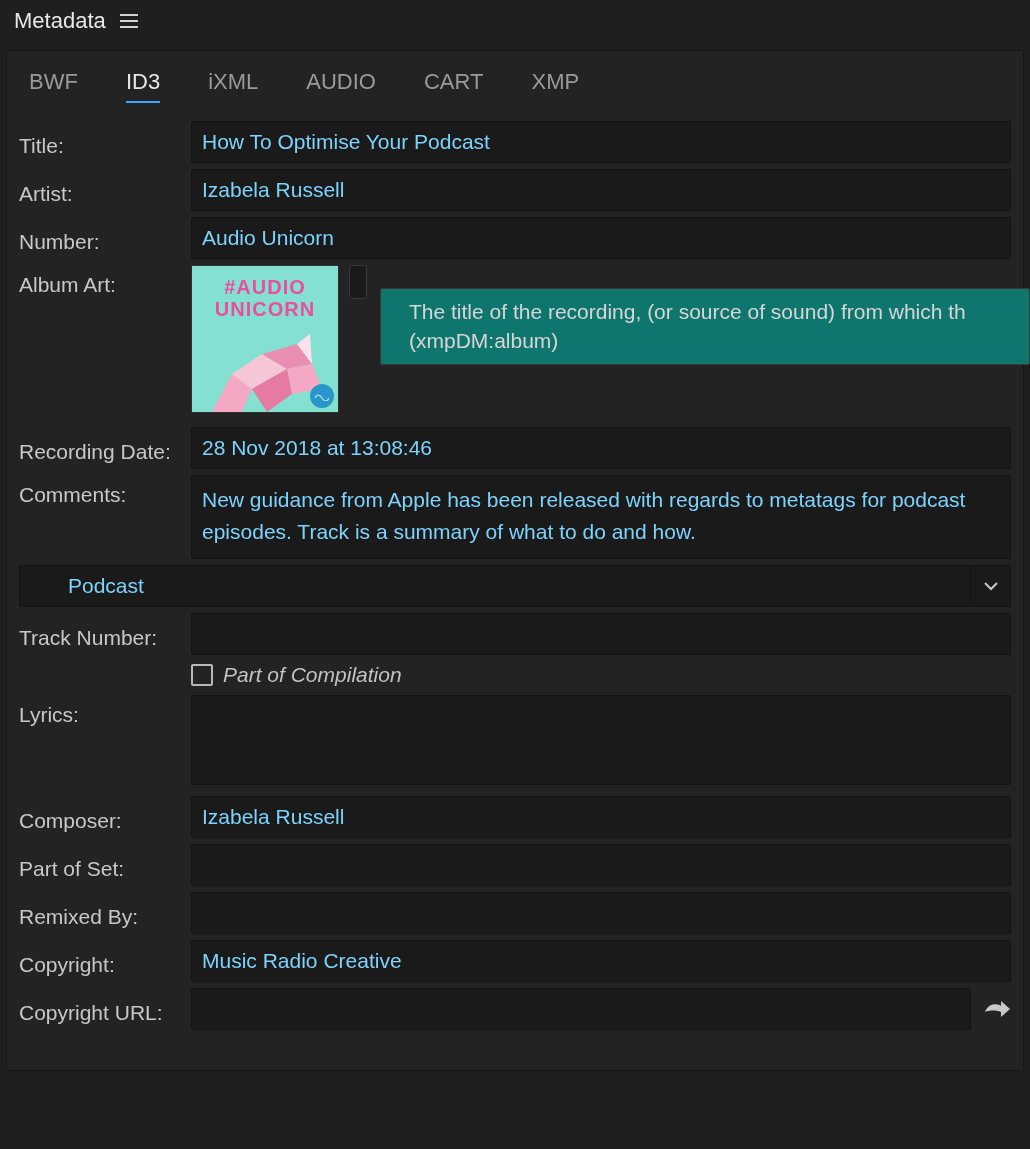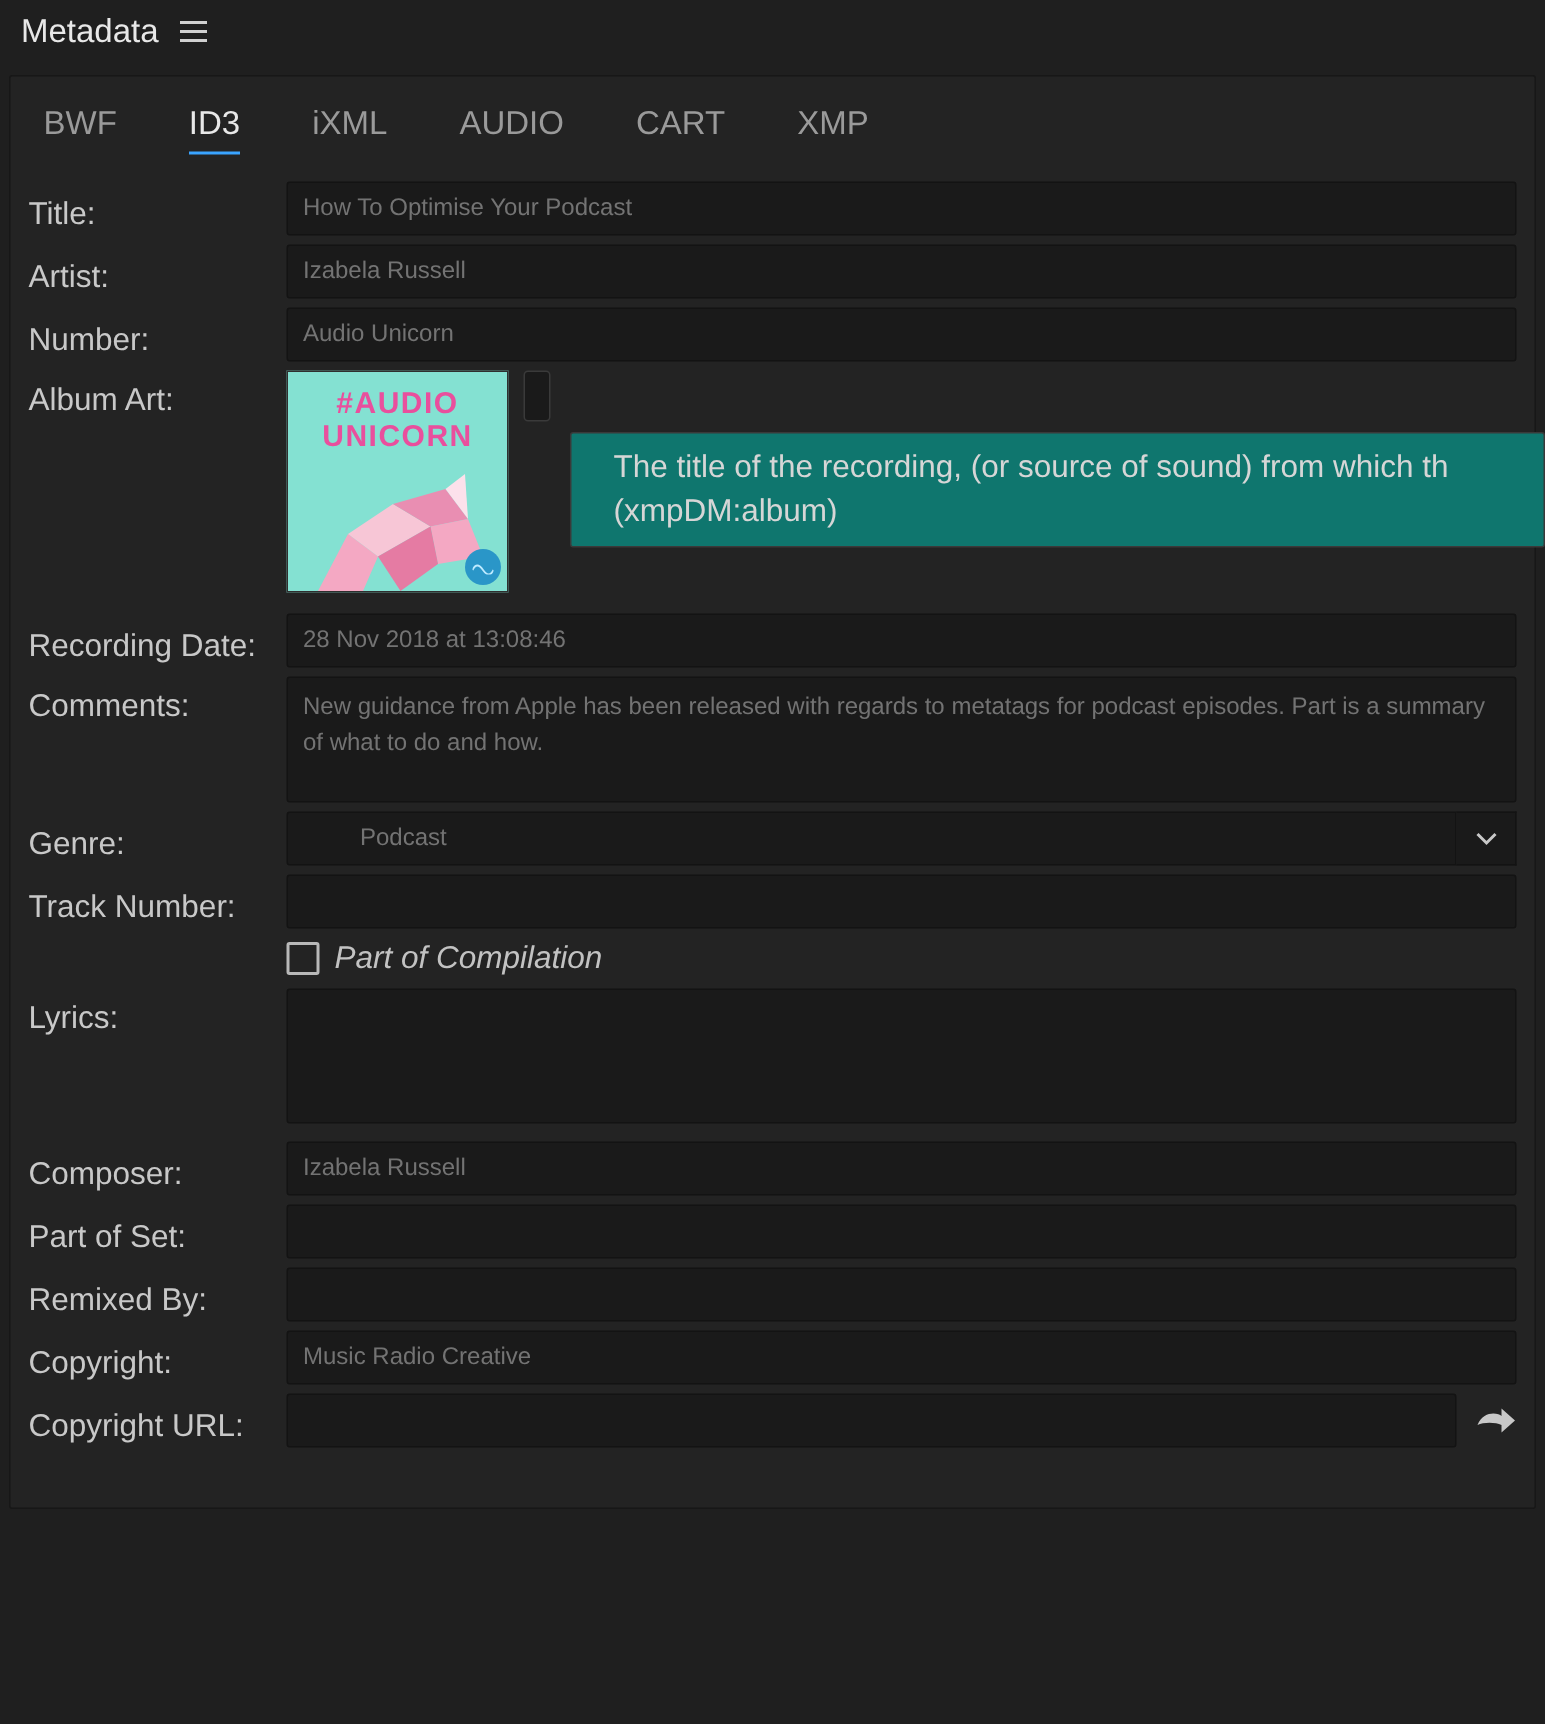--- a/index.html
+++ b/index.html
@@ -56,22 +56,22 @@
       font-size: 21px;
       padding-top: 8px;
       white-space: nowrap;
     }
     .field { flex: 1; position: relative; }
 
     .input, .textarea, .select {
       width: 100%;
       background: #1a1a1a;
       border: 1px solid #131313;
-      color: #737373;
-      font-size: 16px;
+      color: #7dd3fc;
+      font-size: 21px;
       font-family: inherit;
       padding: 8px 10px;
       border-radius: 2px;
       outline: none;
     }
     .textarea { resize: none; height: 86px; line-height: 1.45; }
     .textarea.tall { height: 90px; }
     .comments-box { min-height: 84px; line-height: 1.5; }
 
     .select-wrap { display: flex; }
@@ -220,26 +220,25 @@
     </div>
 
     <div class="row center" style="margin-top:8px;">
       <div class="label">Recording Date:</div>
       <div class="field"><input class="input" value="28 Nov 2018 at 13:08:46" style=""></div>
     </div>
 
     <div class="row">
       <div class="label">Comments:</div>
       <div class="field">
-          <div class="input comments-box">New guidance from Apple has been released with regards to metatags for podcast episodes. Part is a summary of what to do and how.</div>
-        </div>
-    </div>
-
-    <div class="row center">
-      <div class="label">Genre:</div>
+          <div class="input comments-box">New guidance from Apple has been released with regards to metatags for podcast episodes. Track is a summary of what to do and how.</div>
+        </div>
+    </div>
+
+    <div class="row center">
       <div class="field">
         <div class="select-wrap">
           <input class="input" value="Podcast" style="">
           <div class="select-btn">
             <svg width="16" height="10" viewBox="0 0 16 10">
                 <path d="M2 2 L8 8 L14 2" stroke-width="2" fill="none"></path>
               </svg>
           </div>
         </div>
       </div>

